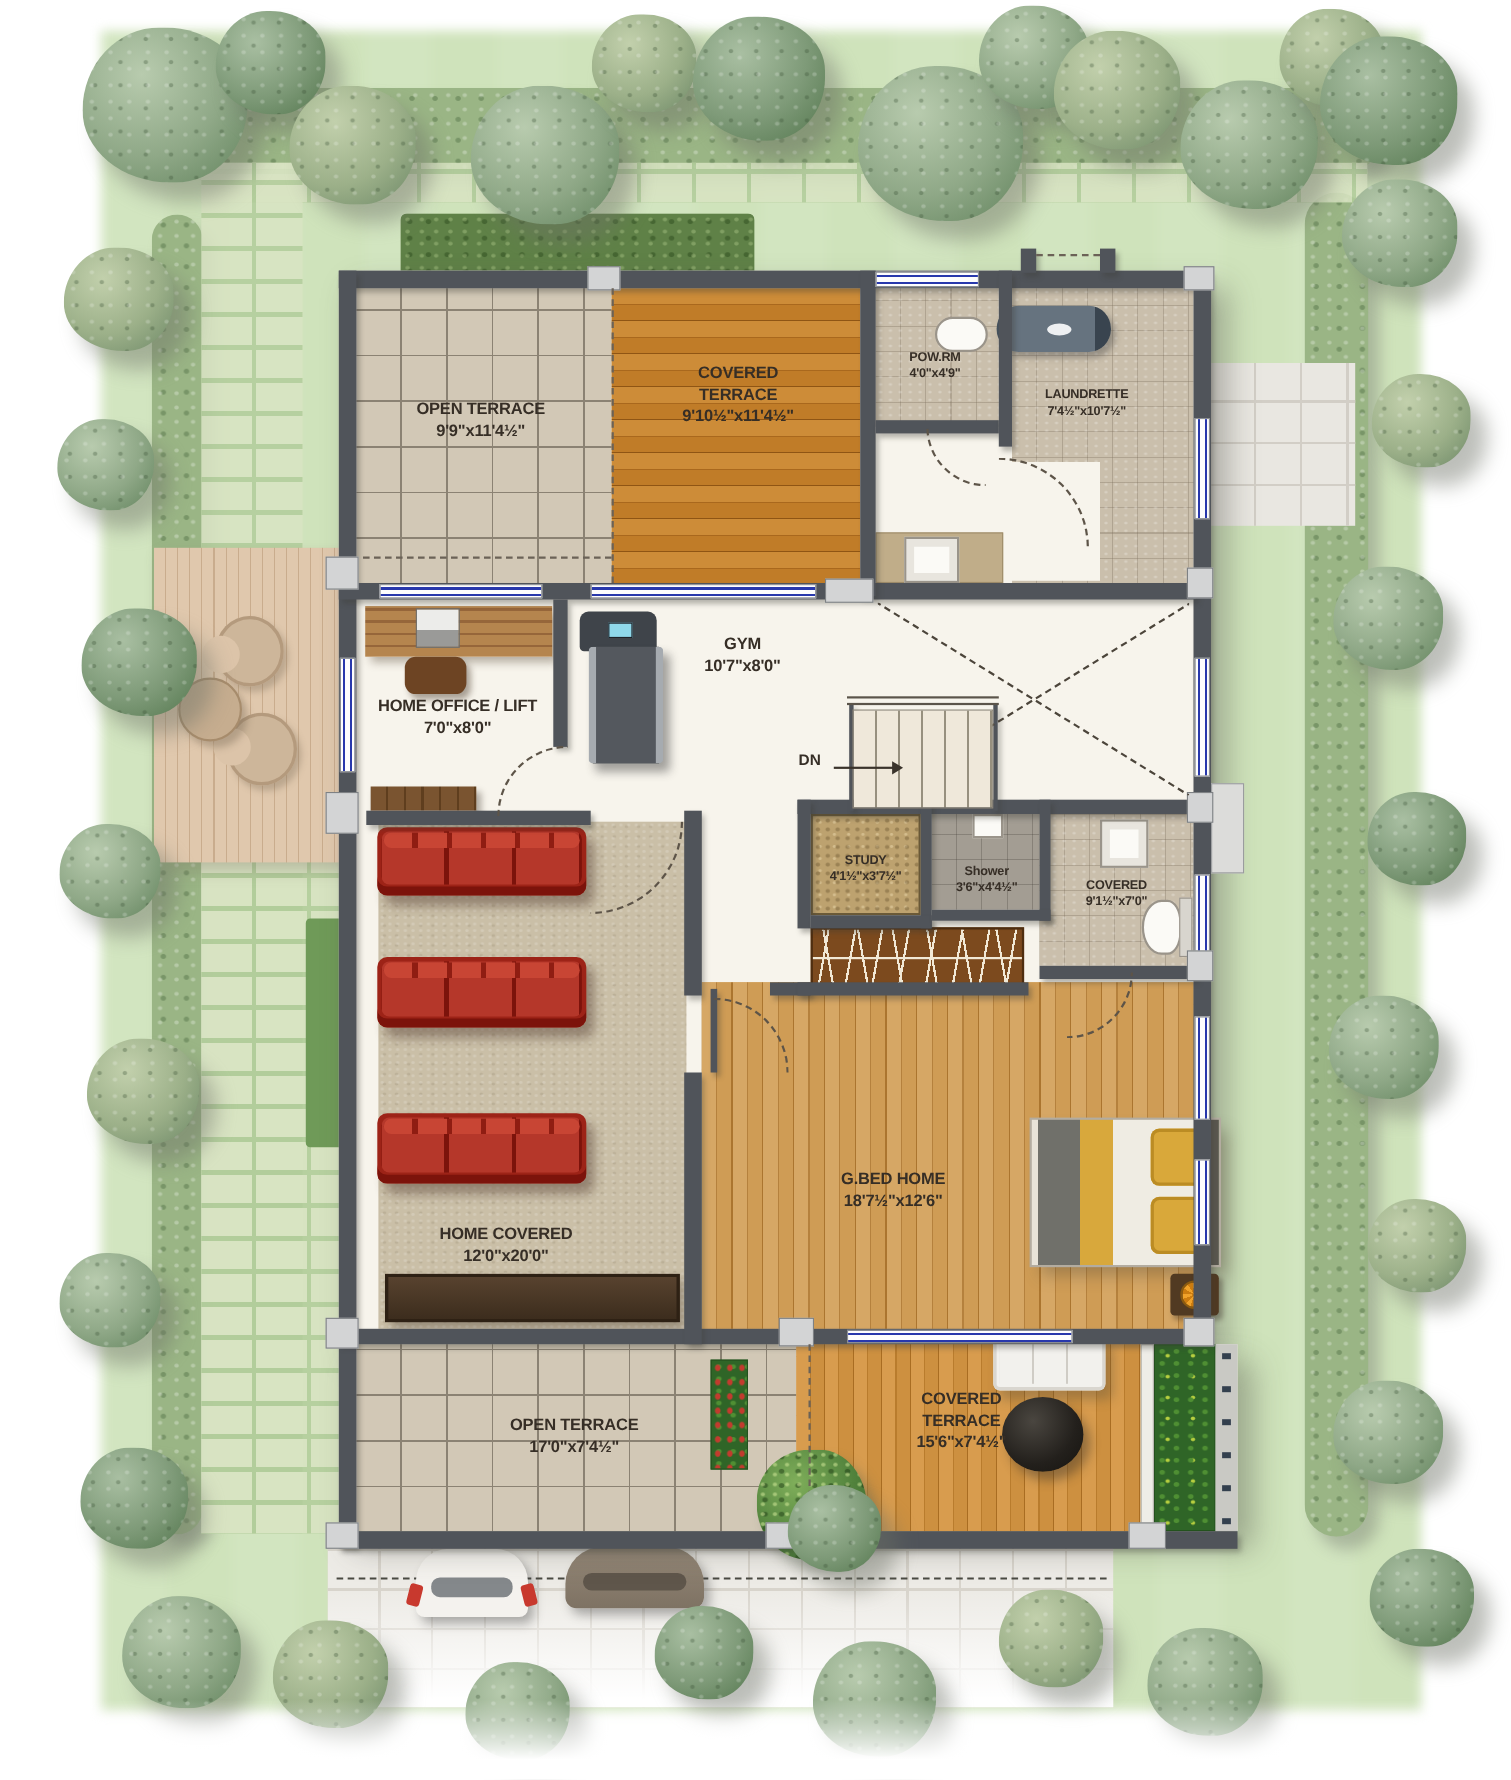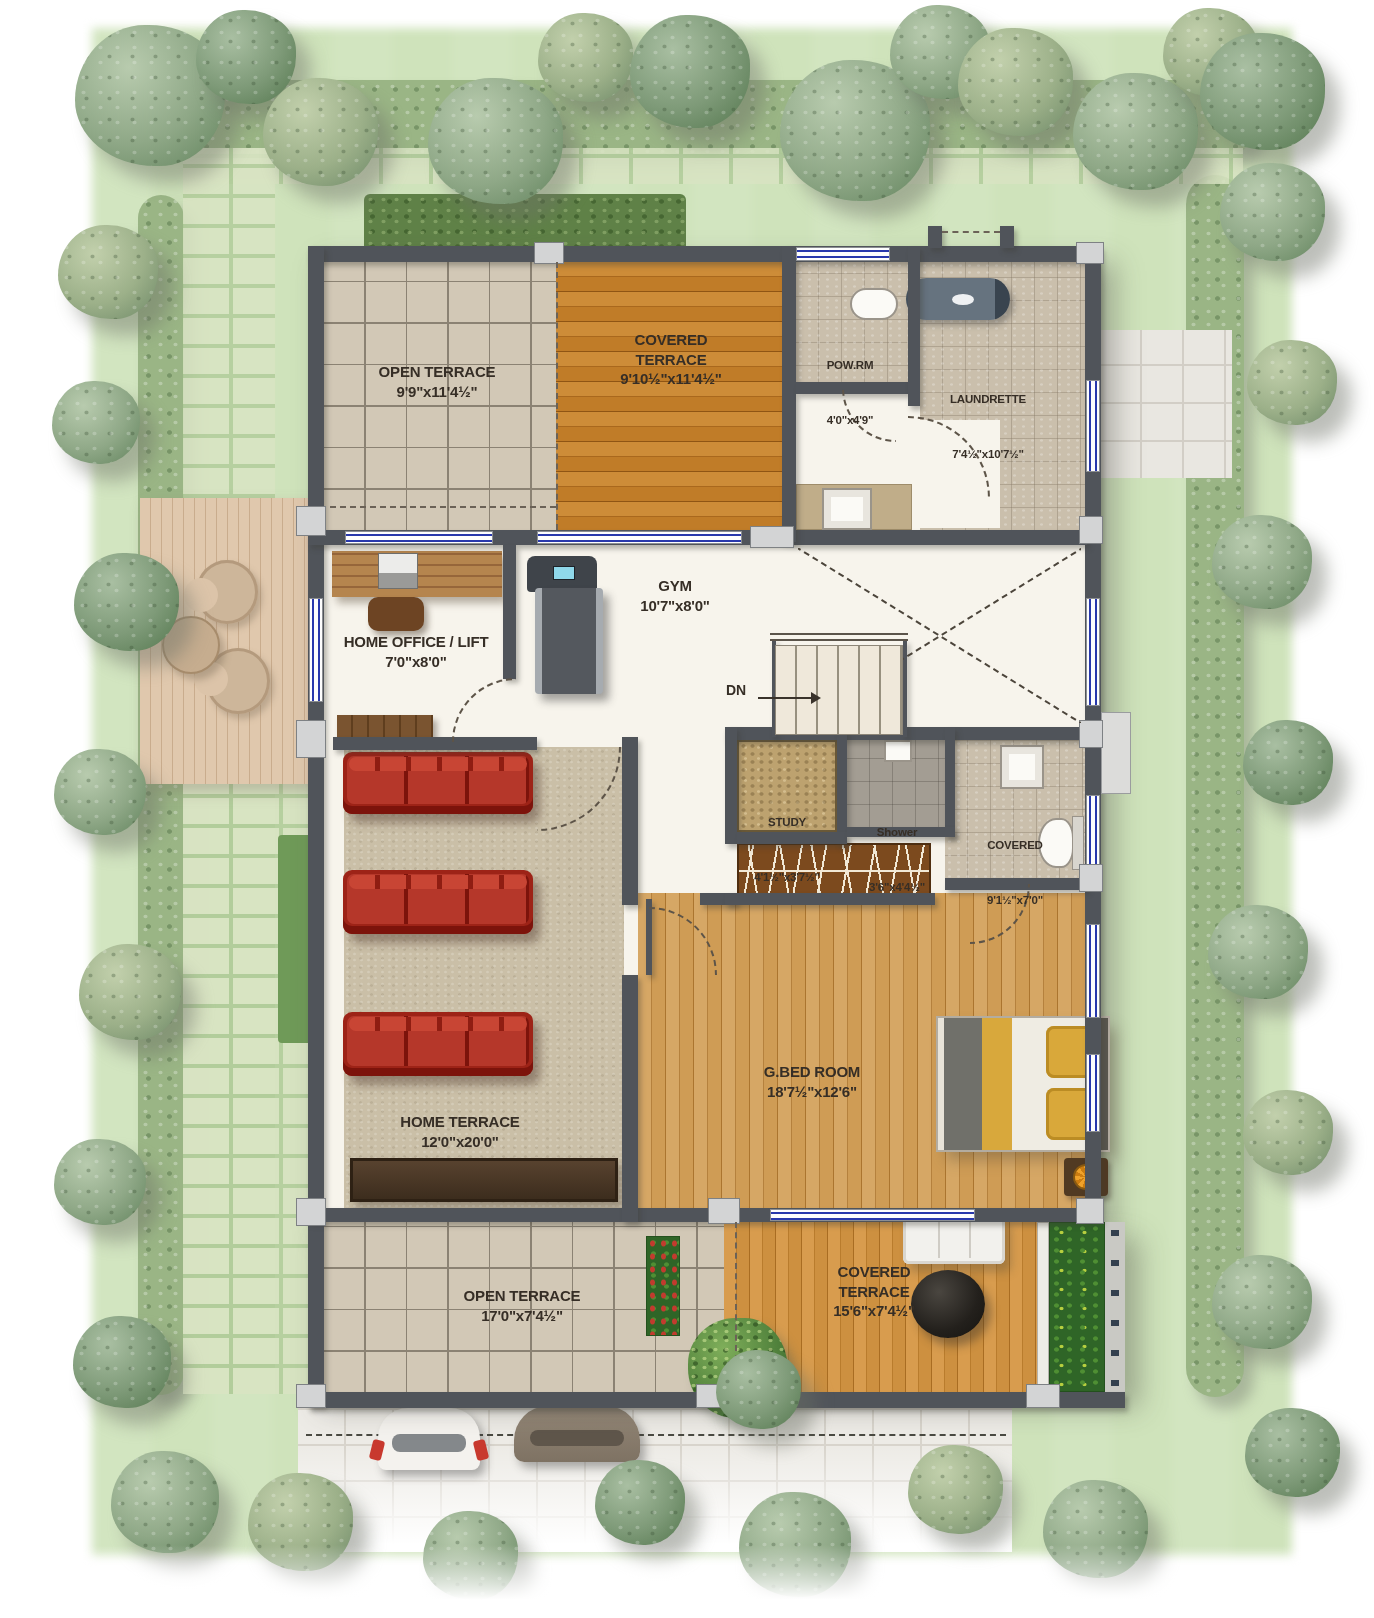--- a/index.html
+++ b/index.html
@@ -142,21 +142,21 @@
   .car1{background:#f4f2ee;border-radius:30px 30px 8px 8px;box-shadow:5px 6px 10px rgba(60,60,60,.4);}
   .car1 .ws{position:absolute;left:14px;top:26px;width:74px;height:18px;background:#84888b;border-radius:8px;}
   .car1 .mL,.car1 .mR{position:absolute;top:32px;width:12px;height:20px;background:#c8392e;border-radius:3px;}
   .car1 .mL{left:-7px;transform:rotate(14deg);} .car1 .mR{right:-7px;transform:rotate(-14deg);}
   .car2{background:linear-gradient(#958878,#7e7263);border-radius:34px 34px 10px 10px;box-shadow:5px 6px 10px rgba(60,60,60,.4);}
   .car2 .ws{position:absolute;left:16px;top:24px;width:94px;height:16px;background:#5f564b;border-radius:10px;}
 
   
   .rlabel{position:absolute;text-align:center;color:#362e26;font-weight:700;letter-spacing:-.2px;line-height:1.3;}
   .rlabel .rname,.rlabel .rdim{display:block;font-size:15px;}
-  .rlabel.sm .rname,.rlabel.sm .rdim{font-size:11.5px;margin-top:40px;}
+  .rlabel.sm .rname,.rlabel.sm .rdim{font-size:11.5px;}
   .dn{position:absolute;color:#362e26;font-weight:700;font-size:14px;}
   .fade{pointer-events:none;}
 </style>
 </head>
 <body>
 
 <div class="scene">
 
   <div class="abs lawn" style="left:92px;top:28px;width:1200px;height:1528px;"></div>
   <div class="abs hedge" style="left:175px;top:80px;width:1080px;height:74px;"></div>
@@ -357,25 +357,25 @@
   </div>
   <div class="rlabel sm" style="left:851px;top:785px;width:92px;">
     <span class="rname">Shower</span>
     <span class="rdim">3'6"x4'4½"</span>
   </div>
   <div class="rlabel sm" style="left:955px;top:798px;width:120px;">
     <span class="rname">COVERED</span>
     <span class="rdim">9'1½"x7'0"</span>
   </div>
   <div class="rlabel" style="left:375px;top:1112px;width:170px;">
-    <span class="rname">HOME TERRACE</span>
+    <span class="rname">HOME COVERED</span>
     <span class="rdim">12'0"x20'0"</span>
   </div>
   <div class="rlabel" style="left:727px;top:1062px;width:170px;">
-    <span class="rname">G.BED ROOM</span>
+    <span class="rname">G.BED HOME</span>
     <span class="rdim">18'7½"x12'6"</span>
   </div>
   <div class="rlabel" style="left:437px;top:1286px;width:170px;">
     <span class="rname">OPEN TERRACE</span>
     <span class="rdim">17'0"x7'4½"</span>
   </div>
   <div class="rlabel" style="left:815px;top:1262px;width:118px;">
     <span class="rname">COVERED TERRACE</span>
     <span class="rdim">15'6"x7'4½"</span>
   </div>

